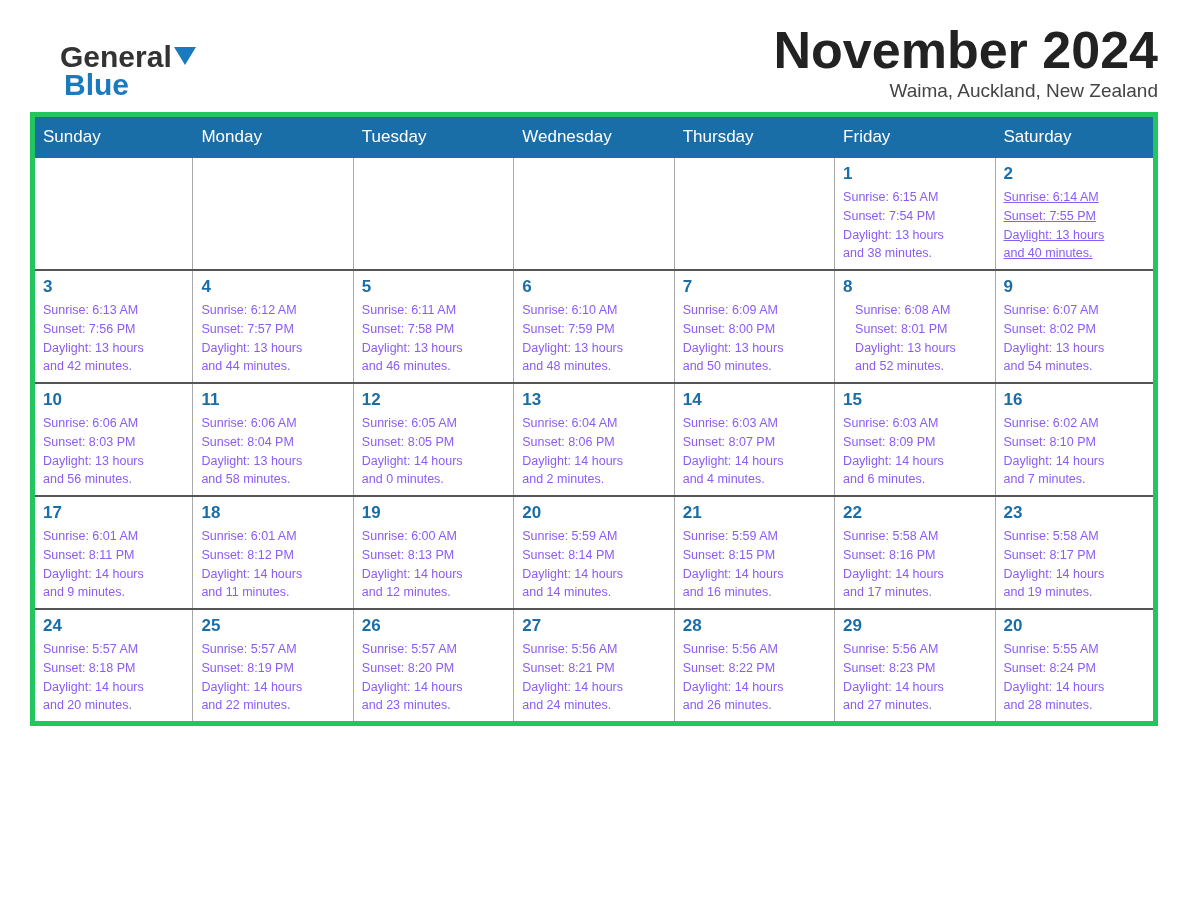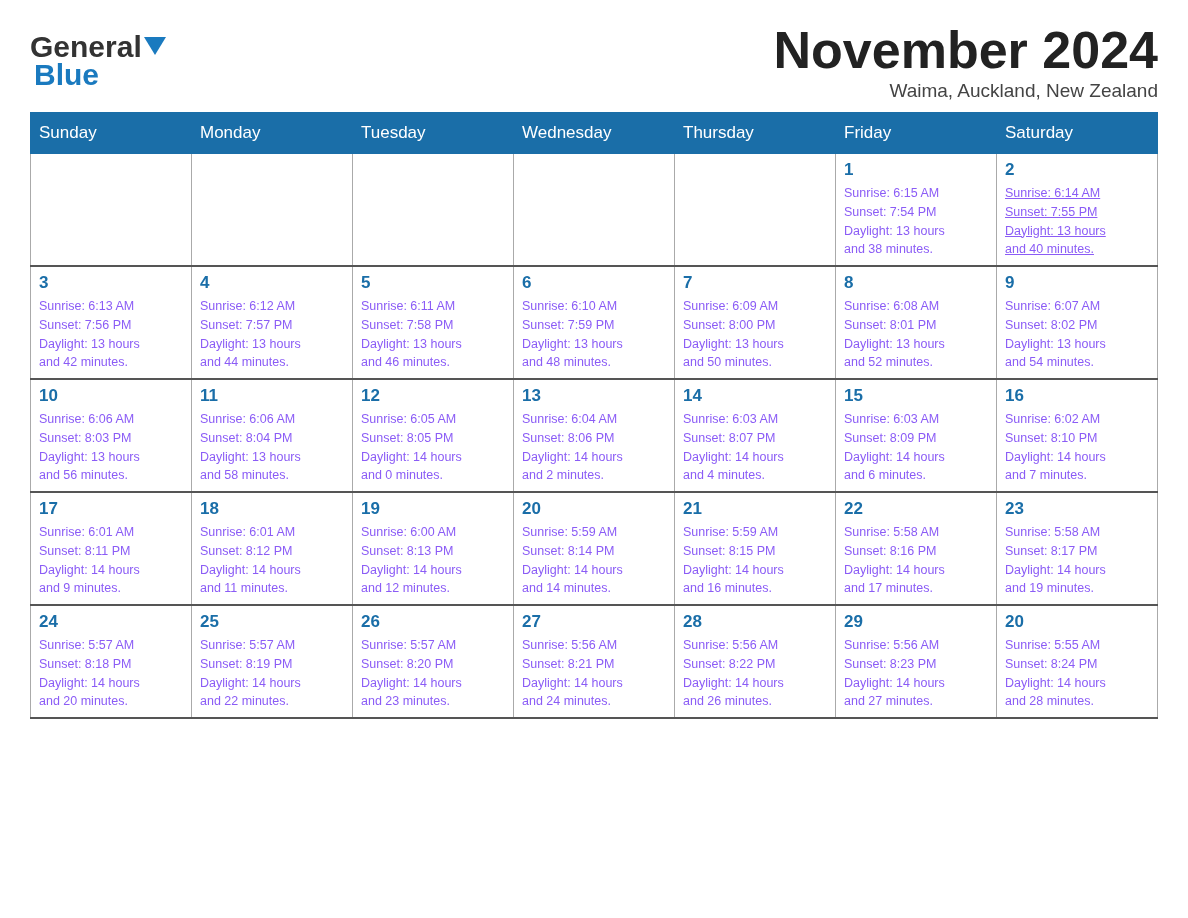--- a/index.html
+++ b/index.html
@@ -6,22 +6,23 @@
     body {
       font-family: Arial, sans-serif;
       background: #fff;
       padding: 20px 30px;
       width: 1188px;
       min-height: 918px;
     }
     .header {
       display: flex;
       justify-content: space-between;
-      align-items: center;
+      align-items: flex-end;
       margin-bottom: 10px;
+      margin-left: 30px;
     }
     .logo {
       display: flex;
       flex-direction: column;
       align-items: flex-start;
     }
     .logo-general {
       font-size: 28px;
       font-weight: bold;
       color: #333;
@@ -36,21 +37,21 @@
       font-weight: bold;
       color: #222;
     }
     .location {
       font-size: 19px;
       color: #444;
     }
     .calendar-table {
       width: 100%;
       border-collapse: collapse;
-      border: 1px solid #22c55e;
+      border: 5px solid #22c55e;
     }
     .calendar-table th {
       background-color: #1a6ea8;
       color: #fff;
       padding: 10px 8px;
       font-size: 17px;
       font-weight: normal;
       border: 1px solid #1a6ea8;
       text-align: left;
     }
@@ -167,21 +168,21 @@
         </td>
         <td>
           <span class="day-number">7</span>
           <div class="day-info" style="white-space: pre-line;">Sunrise: 6:09 AM
 Sunset: 8:00 PM
 Daylight: 13 hours
 and 50 minutes.</div>
         </td>
         <td>
           <span class="day-number">8</span>
-          <div class="day-info" style="white-space: pre-line;">Sunrise: 6:08 AM
+          <div class="day-info" style="white-space: pre-line; margin-left: 12px;">Sunrise: 6:08 AM
 Sunset: 8:01 PM
 Daylight: 13 hours
 and 52 minutes.</div>
         </td>
         <td>
           <span class="day-number">9</span>
           <div class="day-info" style="white-space: pre-line;">Sunrise: 6:07 AM
 Sunset: 8:02 PM
 Daylight: 13 hours
 and 54 minutes.</div>

